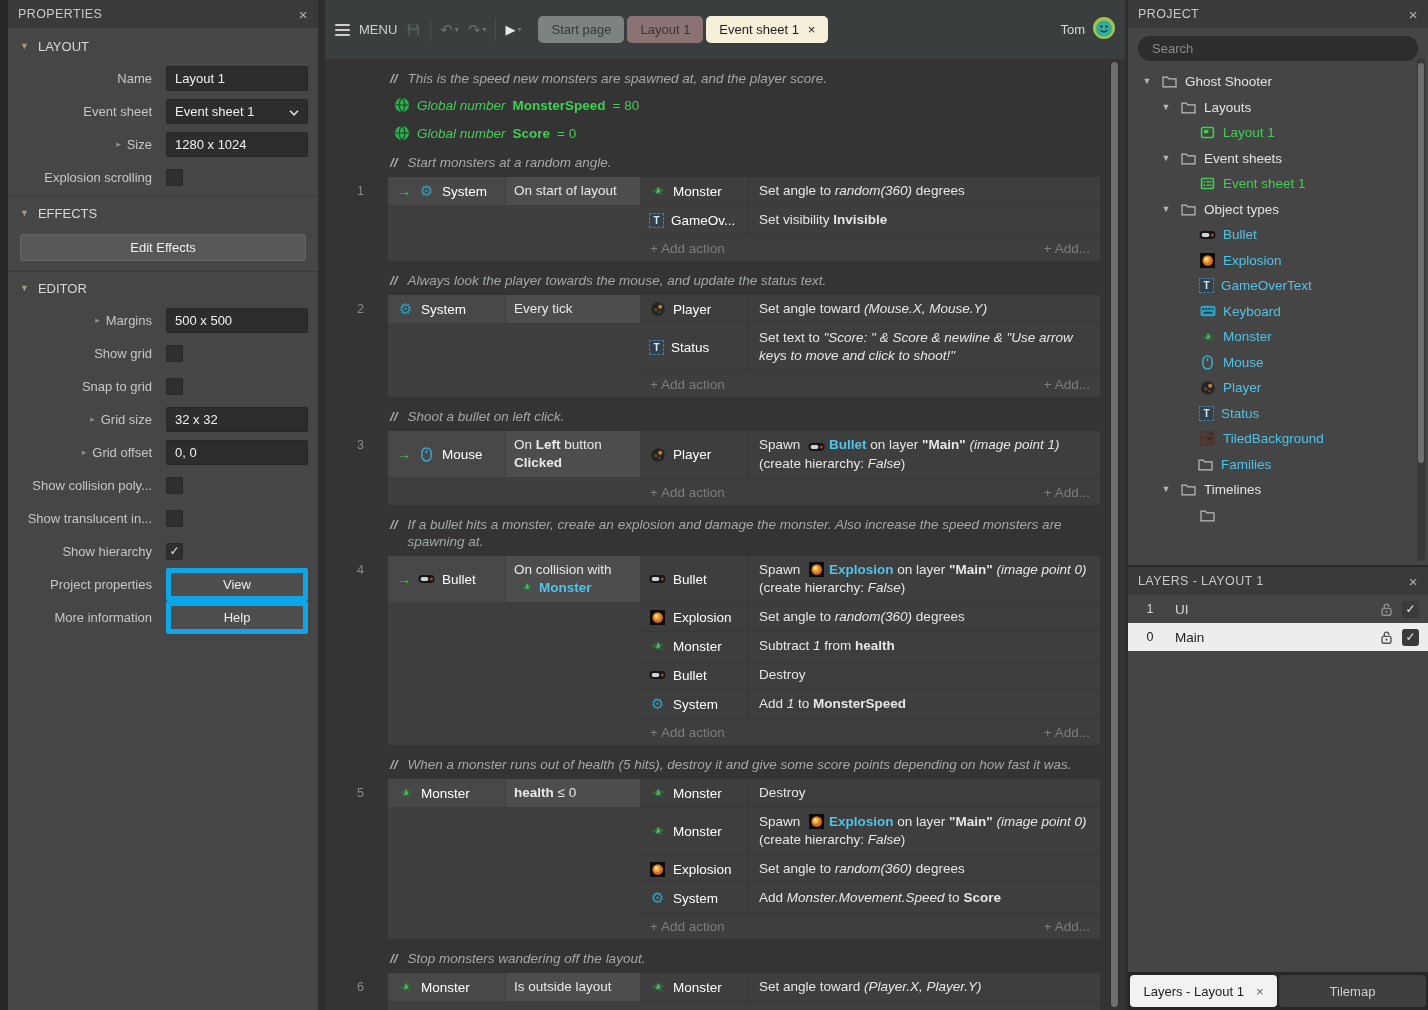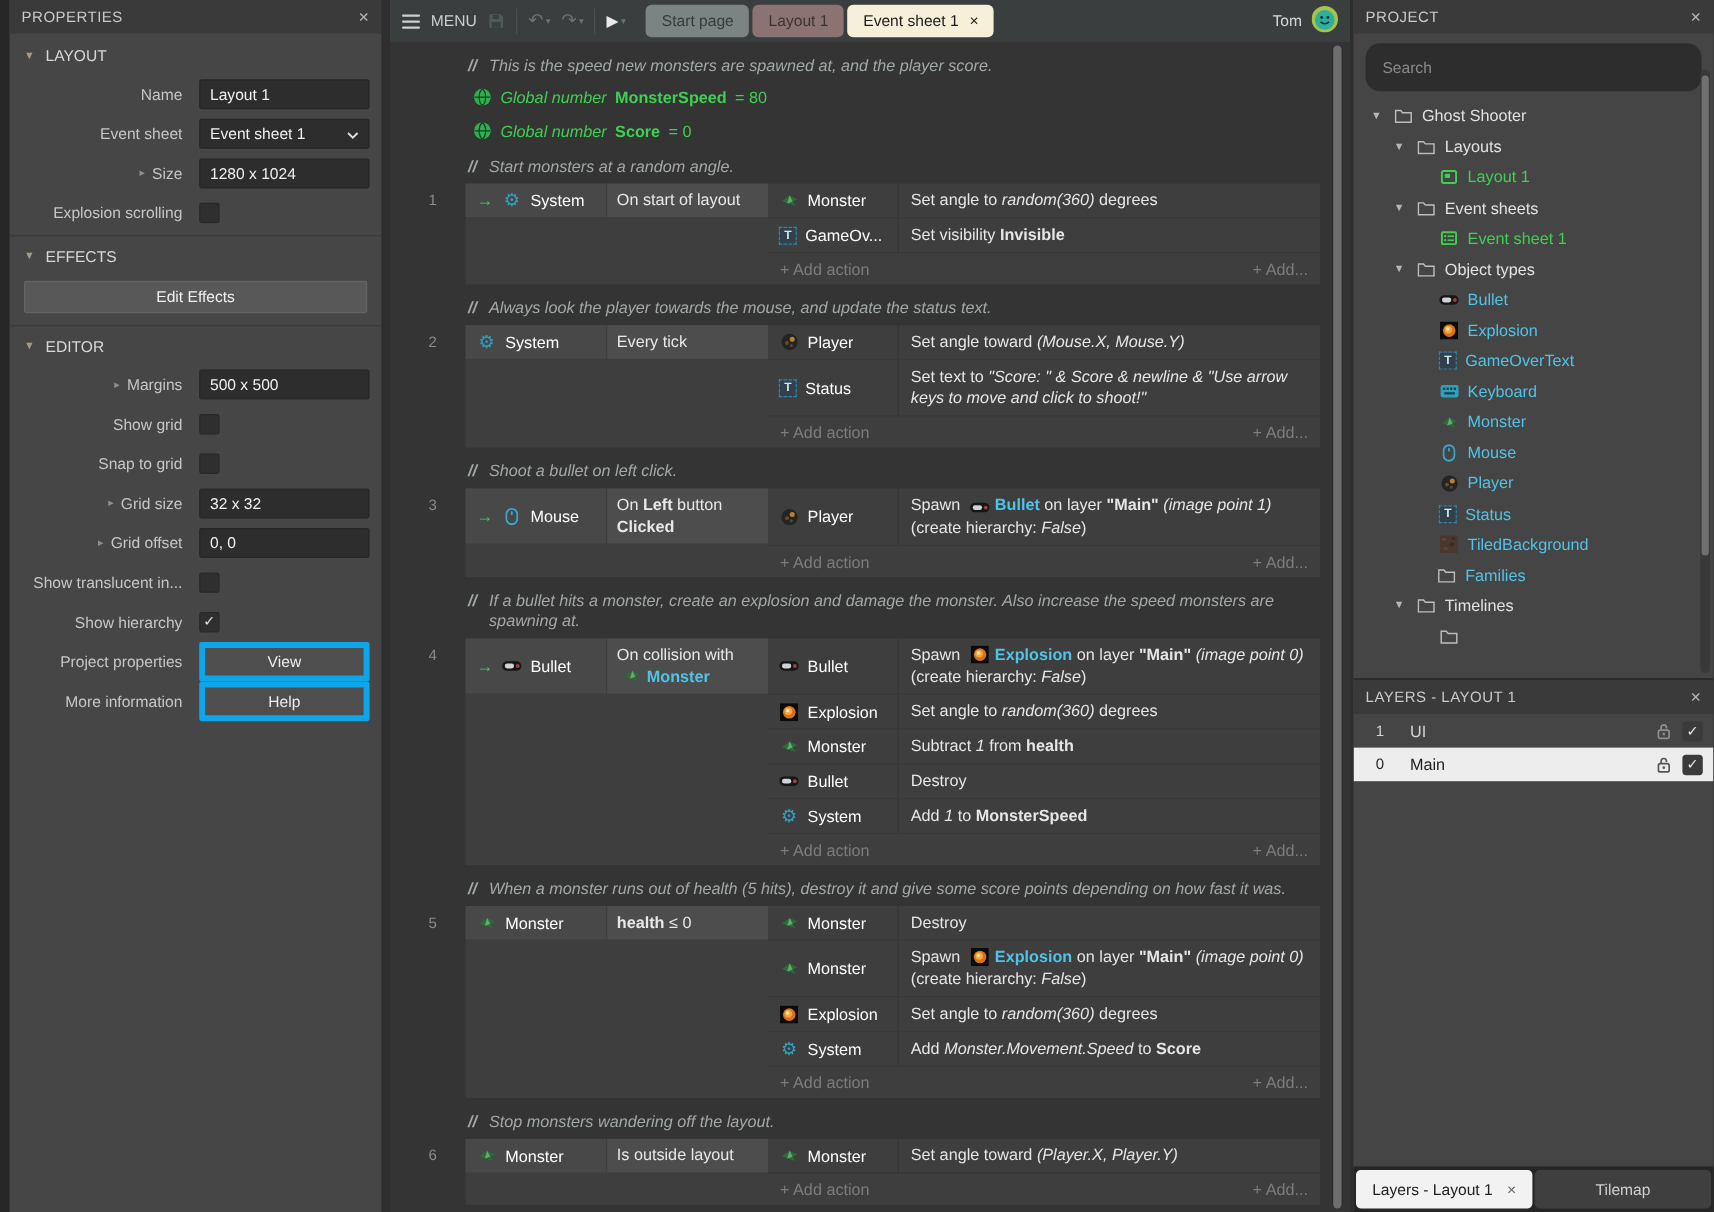--- a/index.html
+++ b/index.html
@@ -26,21 +26,21 @@
   .pinput,.pselect{background:#2d2d2d;border:1px solid #262626;border-radius:2px;height:23px;line-height:23px;
     padding:0 8px;color:#f0f0f0;display:flex;align-items:center;justify-content:space-between;}
   .pcheck{width:15px;height:15px;background:#2f2f2f;border:1px solid #282828;border-radius:2px;
     color:#e0e0e0;font-size:12px;line-height:14px;text-align:center;}
   .pbtn{background:#4e4e4e;border:5px solid #0ea5e9;border-radius:2px;height:23px;line-height:23px;text-align:center;color:#ececec;}
   .pbtn-wide{margin:5px 12px 10px;background:#585858;border:1px solid #646464;border-radius:2px;
     height:25px;line-height:25px;text-align:center;color:#f0f0f0;}
 
   
   .center{width:800px;flex:none;display:flex;flex-direction:column;background:#343434;}
-  .tbar{height:35px;background:#3a3e3e;display:flex;align-items:center;padding:0 10px;gap:9px;flex:none;}
+  .tbar{height:35px;background:#3a3e3e;display:flex;align-items:center;padding:12px 10px;gap:9px;flex:none;}
   .menu-btn{display:flex;align-items:center;gap:9px;color:#cfcfcf;font-size:13px;}
   .hamb{display:inline-flex;flex-direction:column;gap:3px;}
   .hamb i{width:15px;height:2px;background:#cfcfcf;border-radius:1px;}
   .sep{width:1px;height:22px;background:#4a4f4f;}
   .tico{display:flex;align-items:center;color:#697171;}
   .arrglyph{font-size:15px;color:#697171;line-height:1;}
   .caret{color:#6a7272;font-size:8px;line-height:1;margin-left:2px;}
   .play{color:#e9e9e9;font-size:13px;line-height:1;}
   .ttabs{display:flex;gap:3px;margin-left:8px;height:27px;align-items:stretch;}
   .ttab{border-radius:5px;padding:0 13px;display:flex;align-items:center;gap:9px;font-size:13px;}
@@ -82,21 +82,21 @@
   .icn.inline{margin:0 4px;}
   .i-system{font-size:15px;color:#2f9fc0;font-style:normal;}
   .i-text{width:15px;height:15px;border:1px dashed #3a7fa0;color:#cfe8f5;font-size:10px;font-weight:bold;
     box-sizing:border-box;background:#31404a;}
   .vscroll{position:absolute;right:6px;top:3px;bottom:3px;width:9px;background:#2c2c2c;border-radius:5px;}
   .vthumb{position:absolute;left:1px;right:1px;top:0;height:100%;background:#6e6e6e;border-radius:5px;}
 
   
   .right{width:300px;flex:none;display:flex;flex-direction:column;background:#454545;}
   .proj{height:565px;flex:none;display:flex;flex-direction:column;position:relative;background:#454545;overflow:hidden;}
-  .search{margin:8px 10px 6px;background:#2d2d2d;border-radius:12px;height:40px;display:flex;align-items:center;padding:0 12px;flex:none;}
+  .search{margin:8px 10px 6px;background:#2d2d2d;border-radius:12px;height:25px;display:flex;align-items:center;padding:0 12px;flex:none;}
   .search input{background:transparent;border:none;color:#ddd;font-size:13px;outline:none;width:100%;
     font-family:"Liberation Sans",sans-serif;}
   .search input::placeholder{color:#8a8a8a;}
   .tree{flex:1;overflow:hidden;padding-top:2px;}
   .titem{display:flex;align-items:center;height:25.5px;gap:7px;font-size:13.5px;}
   .texp{width:14px;flex:none;color:#b5b5b5;font-size:9px;text-align:center;line-height:1;}
   .c-white{color:#e2e2e2;} .c-green{color:#3fd052;} .c-cyan{color:#4fc3e8;}
   .pscroll{position:absolute;right:3px;top:58px;bottom:4px;width:8px;background:#393939;border-radius:4px;}
   .pthumb{position:absolute;left:1px;right:1px;top:5px;height:400px;background:#707070;border-radius:4px;}
 
@@ -213,20 +213,28 @@
             <div class="pinput">32 x 32</div>
           </div>
         </div>
         <div class="prow">
           <div class="plabel">
             <span class="tri2">▸</span>
             <span>Grid offset</span>
           </div>
           <div class="pctrl">
             <div class="pinput">0, 0</div>
+          </div>
+        </div>
+        <div class="prow">
+          <div class="plabel">
+            <span>Show collision poly...</span>
+          </div>
+          <div class="pctrl">
+            <div class="pcheck"></div>
           </div>
         </div>
         <div class="prow">
           <div class="plabel">
             <span>Show translucent in...</span>
           </div>
           <div class="pctrl">
             <div class="pcheck"></div>
           </div>
         </div>

